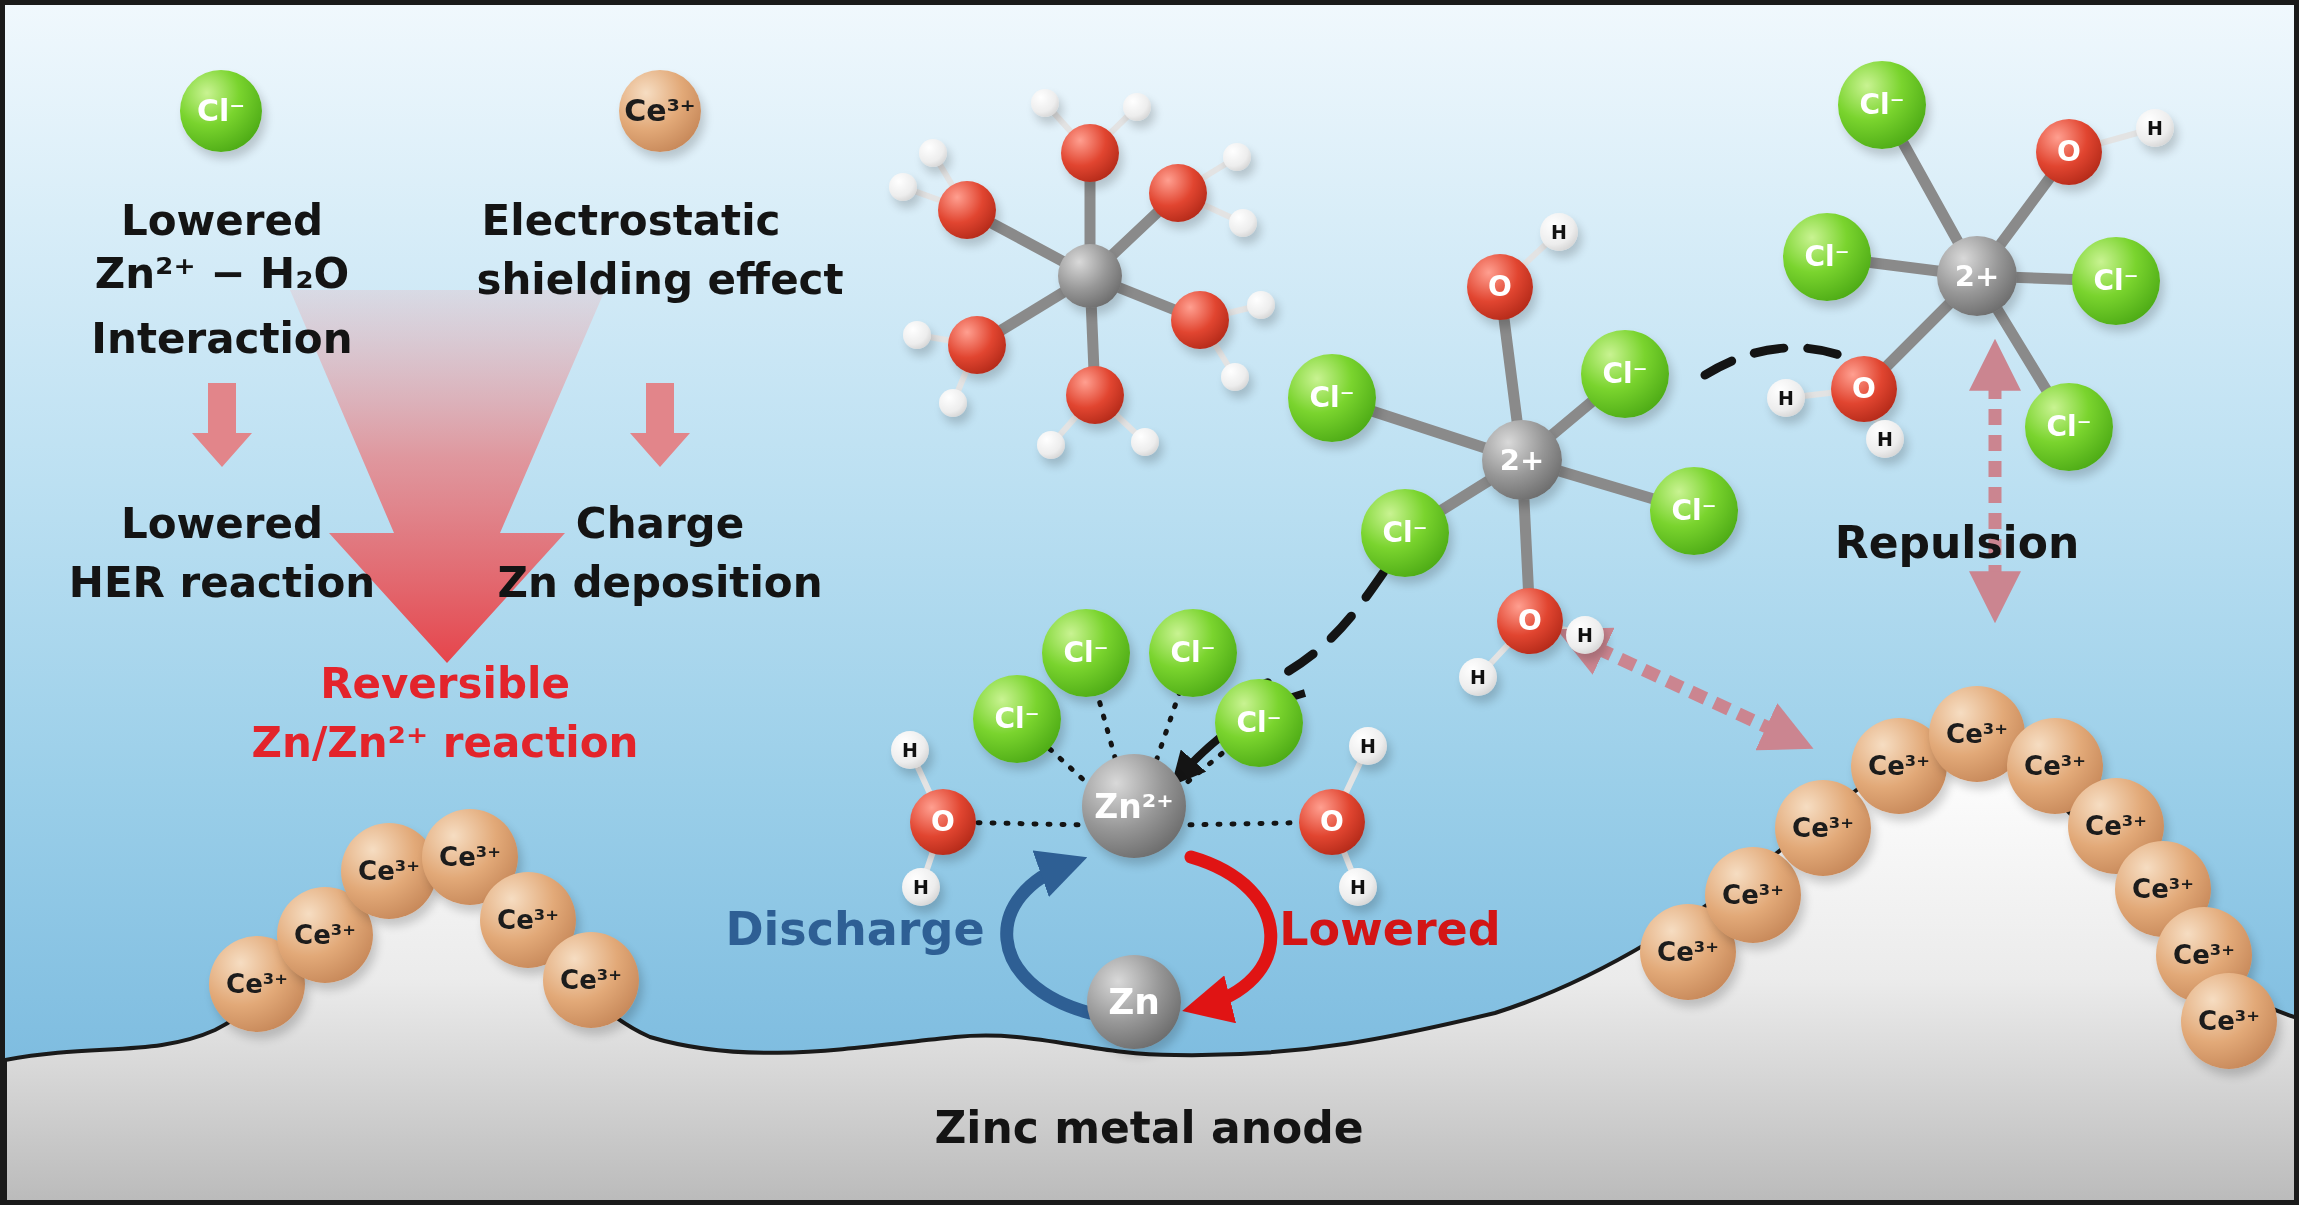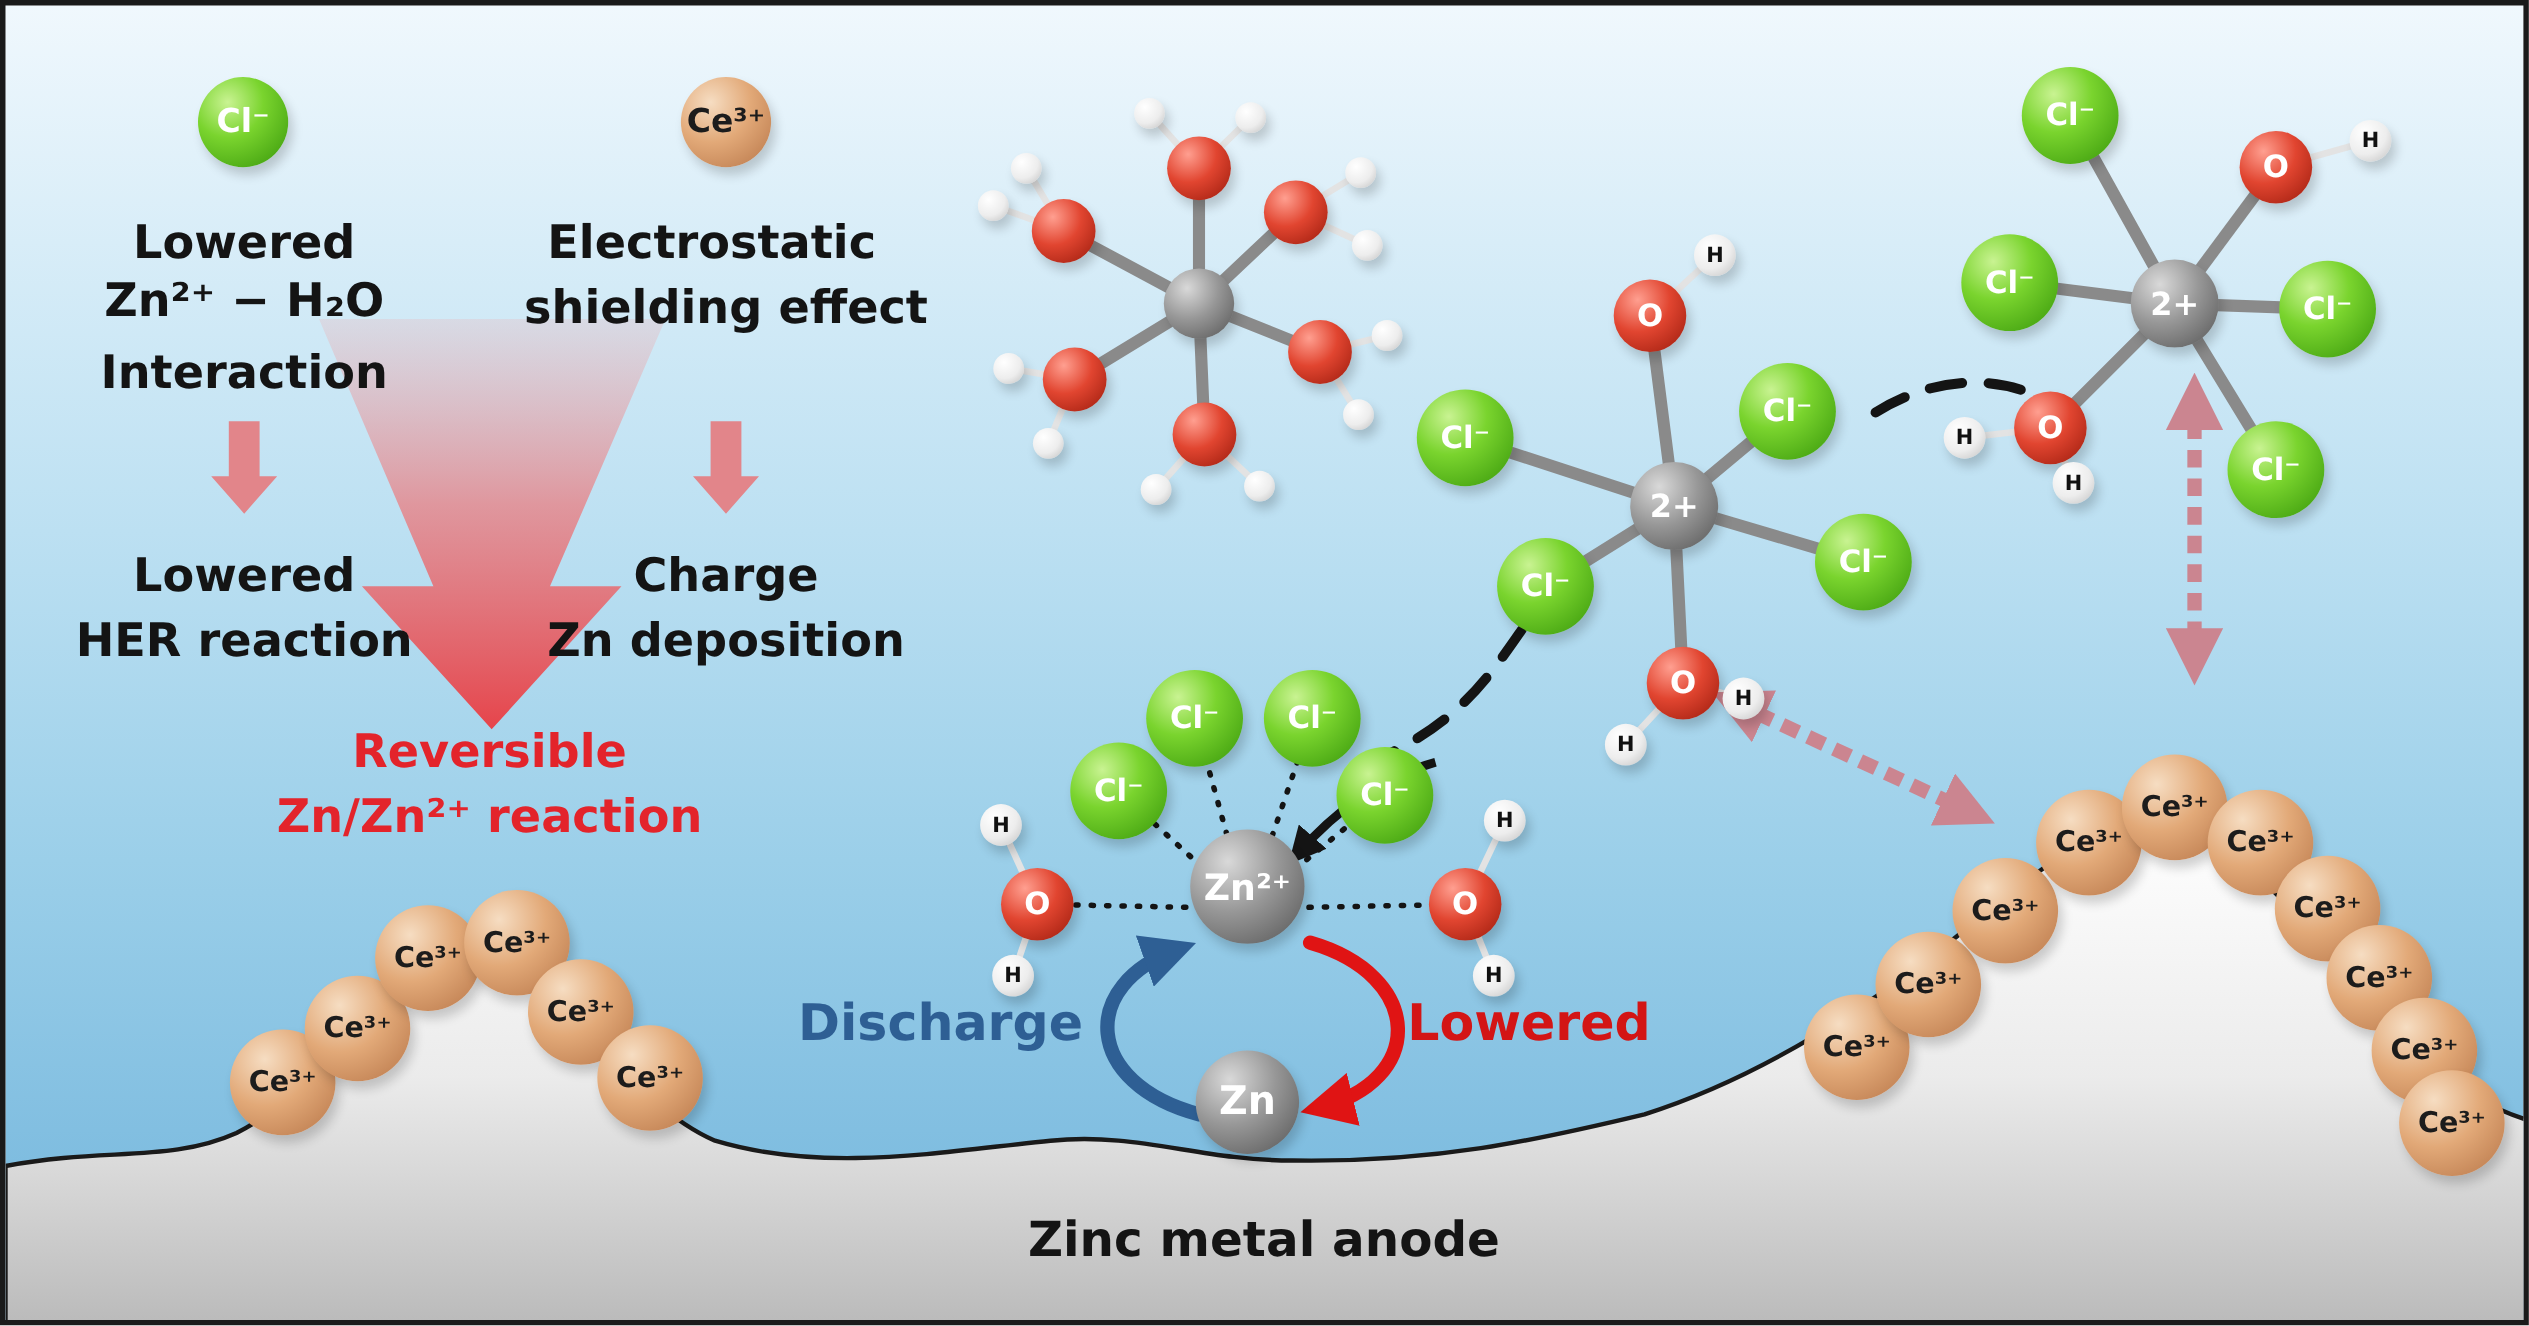--- a/index.html
+++ b/index.html
@@ -234,25 +234,26 @@
   <div class="sp tan s96" style="left:1972px;top:729px">Ce³⁺</div>
   <div class="sp tan s96" style="left:2050px;top:761px">Ce³⁺</div>
   <div class="sp tan s96" style="left:2111px;top:821px">Ce³⁺</div>
   <div class="sp tan s96" style="left:2158px;top:884px">Ce³⁺</div>
   <div class="sp tan s96" style="left:2199px;top:950px">Ce³⁺</div>
   <div class="sp tan s96" style="left:2224px;top:1016px">Ce³⁺</div>
 
   <div class="txt t42" style="left:217px;top:215px">Lowered</div>
   <div class="txt t42" style="left:217px;top:268px">Zn²⁺ − H₂O</div>
   <div class="txt t42" style="left:217px;top:333px">Interaction</div>
-  <div class="txt t42" style="left:642px;top:215px">Electrostatic</div>
+  <div class="txt t42" style="left:626px;top:215px">Electrostatic</div>
   <div class="txt t42" style="left:655px;top:274px">shielding effect</div>
   <div class="txt t42" style="left:217px;top:518px">Lowered</div>
   <div class="txt t42" style="left:217px;top:577px">HER reaction</div>
   <div class="txt t42" style="left:655px;top:518px">Charge</div>
   <div class="txt t42" style="left:655px;top:577px">Zn deposition</div>
   <div class="txt t42 tred" style="left:440px;top:678px">Reversible</div>
   <div class="txt t42 tred" style="left:440px;top:737px">Zn/Zn²⁺ reaction</div>
   <div class="txt t46b" style="left:850px;top:924px">Discharge</div>
   <div class="txt t46r" style="left:1385px;top:924px">Lowered</div>
+  <div class="txt t44" style="left:1952px;top:537px">Repulsion</div>
   <div class="txt t48" style="left:1144px;top:1122px">Zinc metal anode</div>
 
 </div>
 
 </body></html>

